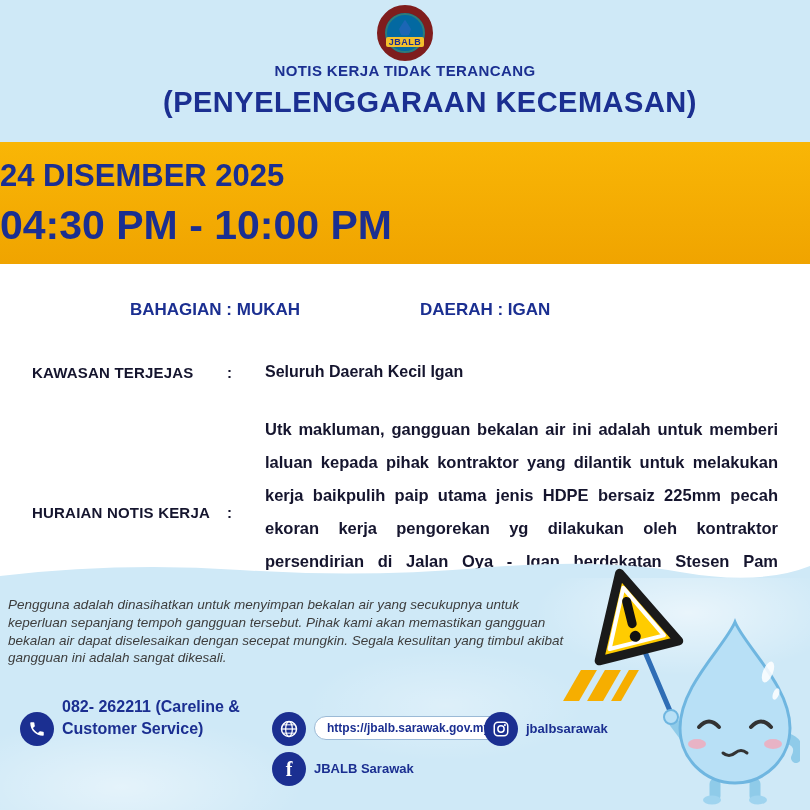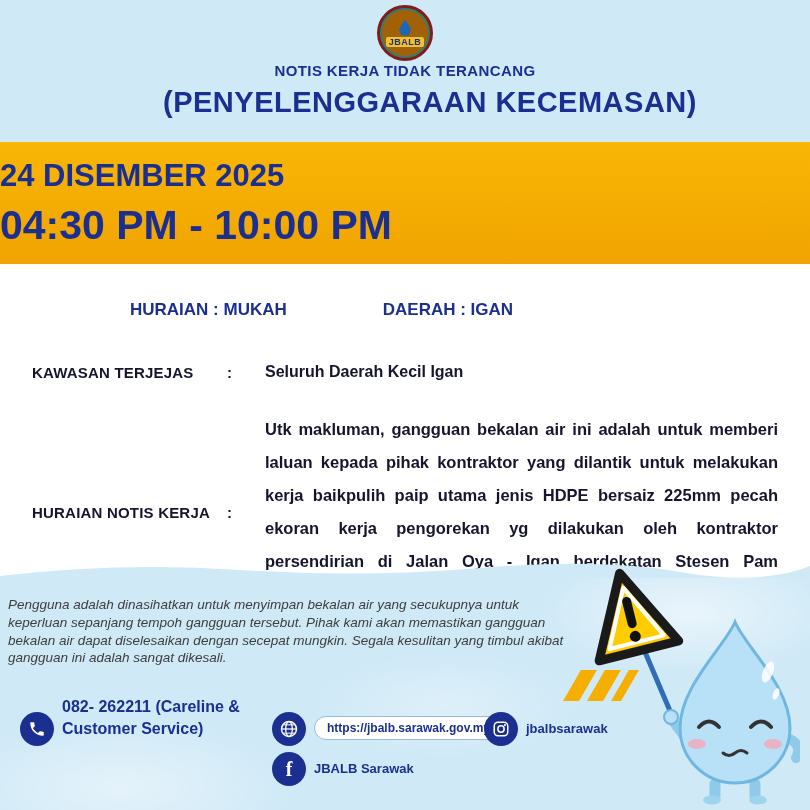--- a/index.html
+++ b/index.html
@@ -3,39 +3,39 @@
 <meta charset="utf-8">
 <style>
   * { margin:0; padding:0; box-sizing:border-box; }
   html,body { width:810px; height:810px; }
   body { font-family:"Liberation Sans", sans-serif; background:#fff; }
   .poster { position:relative; width:810px; height:810px; background:#fff; overflow:hidden; }
 
   
   .top-band { position:absolute; top:0; left:0; width:810px; height:142px; background:#cfe9f7; text-align:center; }
   .logo { position:absolute; top:5px; left:50%; transform:translateX(-50%); width:56px; height:56px;
-          border-radius:50%; background:#a16207; border:3px solid #7f1d1d; box-shadow:inset 0 0 0 2px #2e7d7a;
+          border-radius:50%; background:#0369a1; border:8px solid #7f1d1d; box-shadow:inset 0 0 0 2px #2e7d7a;
           display:flex; flex-direction:column; align-items:center; justify-content:center; }
   .logo-drop { width:12px; height:16px; background:#1b66b5; border-radius:50% 50% 50% 50%/60% 60% 40% 40%;
                clip-path:polygon(50% 0,100% 60%,85% 100%,15% 100%,0 60%); margin-bottom:1px; }
   .logo-word { font-size:9px; font-weight:bold; color:#1b2f91; background:#f3c12c; padding:0 3px; border-radius:2px; letter-spacing:.5px; }
   .notice-type { position:absolute; top:62px; width:100%; font-size:15px; font-weight:bold; color:#1b2f91; letter-spacing:.4px; }
   .main-title { position:absolute; top:86px; width:100%; font-size:29px; font-weight:bold; color:#1b2f91; letter-spacing:.5px;margin-left:25px; }
 
   
   .date-band { position:absolute; top:142px; left:0; width:810px; height:122px;
                background:linear-gradient(180deg,#f9b606,#f0a400); text-align:left; color:#1b2f91; }
   .date-line { margin-top:16px; font-size:31px; font-weight:bold; }
   .time-line { margin-top:8px; font-size:41px; font-weight:bold; }
 
   
   .location-row { position:absolute; top:300px; left:0; width:810px; display:flex; }
   .location-row span { font-size:17px; font-weight:bold; color:#1b2f91; }
   .loc-bahagian { margin-left:130px; }
-  .loc-daerah  { margin-left:96px; }
+  .loc-daerah  { margin-left:120px; }
 
   
   .details { position:absolute; top:363px; left:32px; width:746px; color:#15152e; }
   .detail-row { display:grid; grid-template-columns:195px 38px 1fr; align-items:center; }
   .detail-row + .detail-row { margin-top:32px; }
   .detail-label { font-size:15px; font-weight:bold; letter-spacing:.2px; }
   .detail-colon { font-size:15px; font-weight:bold; }
   .detail-value { font-size:16px; font-weight:bold; }
   .detail-paragraph { font-size:16.5px; font-weight:bold; line-height:33px; text-align:justify; }
 
@@ -88,21 +88,21 @@
     <div class="notice-type">NOTIS KERJA TIDAK TERANCANG</div>
     <div class="main-title">(PENYELENGGARAAN KECEMASAN)</div>
   </div>
 
   <div class="date-band">
     <div class="date-line">24 DISEMBER 2025</div>
     <div class="time-line">04:30 PM - 10:00 PM</div>
   </div>
 
   <div class="location-row">
-    <span class="loc-bahagian">HURAIAN : MUKAH</span>
+    <span class="loc-bahagian">BAHAGIAN : MUKAH</span>
     <span class="loc-daerah">DAERAH : IGAN</span>
   </div>
 
   <div class="details">
     <div class="detail-row">
       <div class="detail-label">KAWASAN TERJEJAS</div>
       <div class="detail-colon">:</div>
       <div class="detail-value">Seluruh Daerah Kecil Igan</div>
     </div>
     <div class="detail-row">

